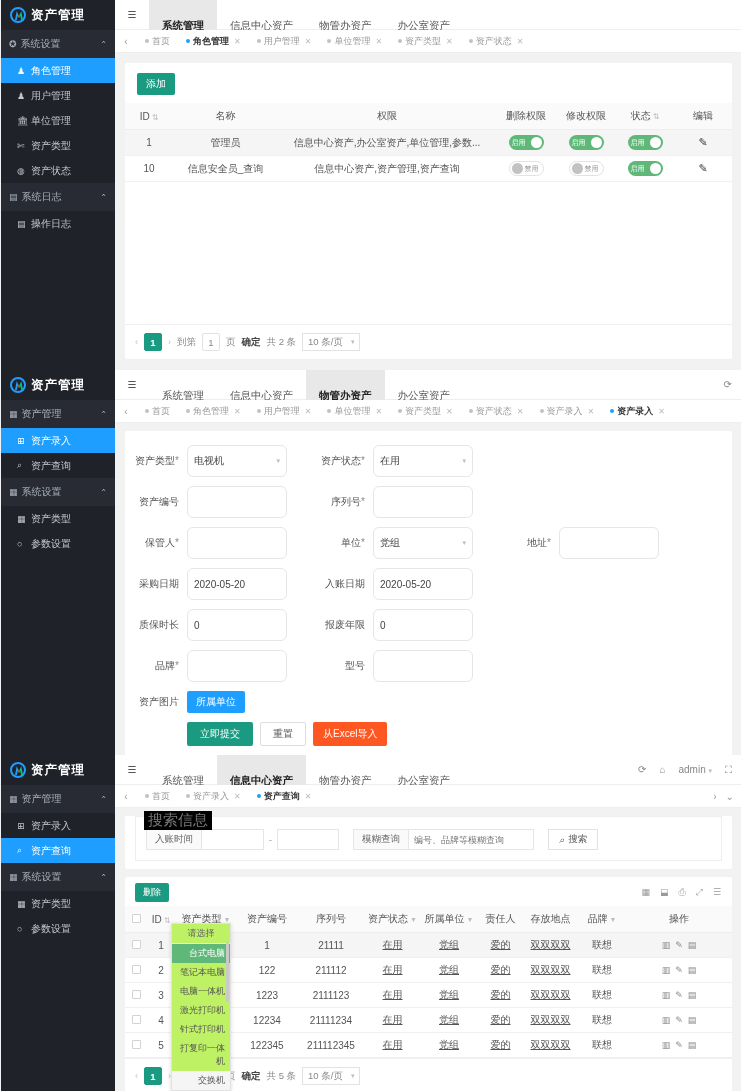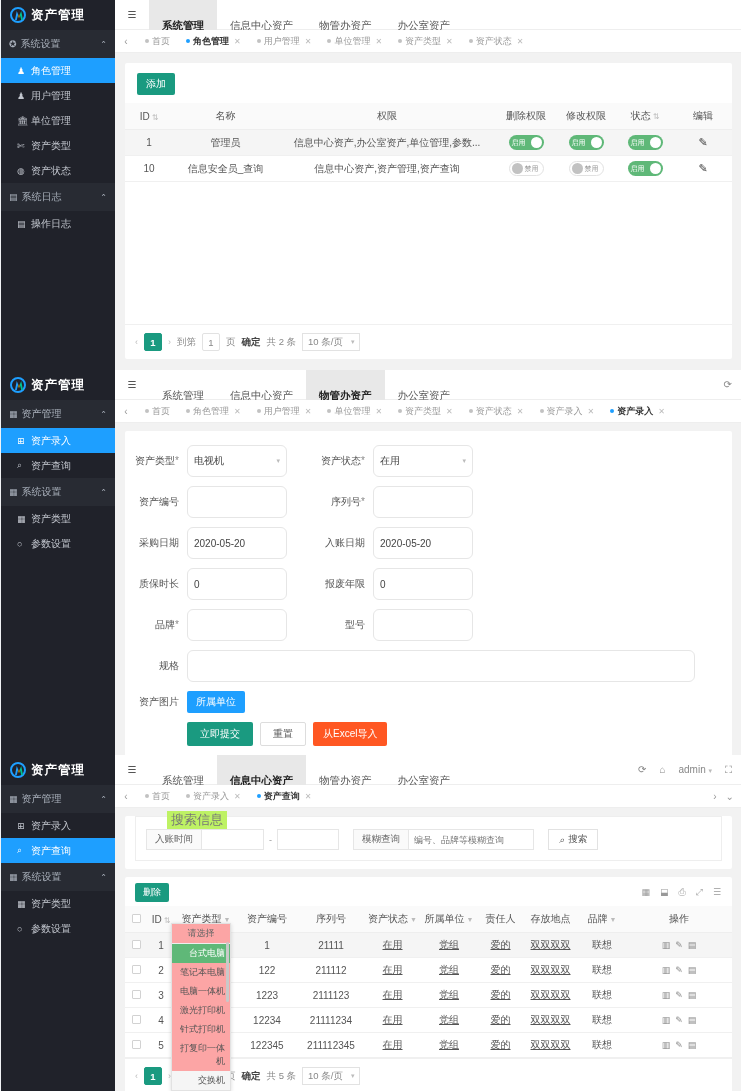--- a/index.html
+++ b/index.html
@@ -92,39 +92,39 @@
   .w-half { width:100px; }
   .w-wide { width:508px; }
   .w-addr { width:100px; }
   .fctl.sel { justify-content:space-between; }
   .fctl.sel .cv { color:#444; }
   .caret { color:#bbb; font-size:7px; }
   .gap { width:24px; }
 
   
   .fieldset { border:1px solid #eee; margin:8px 10px 0 10px; padding:8px 10px 10px 10px; position:relative; }
-  .legend { position:absolute; top:-6px; left:8px; background:#bef264; padding:0 4px; font-size:13px; color:#777;margin-left:23px; }
+  .legend { position:absolute; top:-6px; left:8px; background:#000000; padding:0 4px; font-size:15px; color:#777; }
   .srow { display:flex; align-items:center; gap:0; margin-top:4px; }
   .addon { height:21px; border:1px solid #e6e6e6; background:#fafafa; display:flex; align-items:center;
            padding:0 8px; font-size:9.5px; color:#666; }
   .sinput { height:21px; border:1px solid #e6e6e6; border-left:none; background:#fff; width:62px; }
   .sinput.wide { width:125px; }
   .tilde { padding:0 5px; color:#999; font-size:9px; }
   .searchbtn { margin-left:14px; height:21px; border:1px solid #e2e2e2; background:#fff; display:flex; align-items:center;
                gap:4px; padding:0 10px; font-size:9.5px; color:#555; }
 
   .toolrow { display:flex; align-items:center; padding:6px 10px 4px 10px; }
   .toolicons { margin-left:auto; display:flex; gap:8px; color:#999; font-size:9px; }
   .toolicons span { border:1px solid transparent; }
 
   .chk { width:9px; height:9px; border:1px solid #d2d2d2; background:#fff; display:inline-block; border-radius:1px; }
   .filt { color:#bbb; font-size:7px; margin-left:2px; }
   .uline { text-decoration:underline; }
   .acts { display:flex; gap:5px; justify-content:center; color:#888; font-size:9px; }
-  .dd { position:absolute; left:-4px; top:-10px; width:60px; background:#fca5a5; border:1px solid #e2e2e2;
+  .dd { position:absolute; left:-4px; top:-10px; width:60px; background:#bef264; border:1px solid #e2e2e2;
         box-shadow:0 1px 4px rgba(0,0,0,.15); z-index:50; font-size:9px; }
   .dd .ddv { padding:3px 5px; border-bottom:1px solid #eee; color:#666; }
   .dd .ddi { padding:3px 5px; color:#555; text-align:right; }
   .dd .ddi.sel { background:#5fb878; color:#fff; }
   .dd .ddi.last { background:#f5f5f5; }
   .ddscroll { position:absolute; right:1px; top:18px; width:3px; height:60px; background:#c9c9c9; border-radius:2px; }
 </style>
 </head>
 <body>
 
@@ -373,20 +373,33 @@
         </div>
 
         <div class="frow">
           <span class="flabel">资产编号</span>
           <span class="fctl w-half"></span>
           <span class="gap"></span>
           <span class="flabel req">序列号</span>
           <span class="fctl w-half"></span>
         </div>
 
+        <div class="frow">
+          <span class="flabel req">保管人</span>
+          <span class="fctl w-half"></span>
+          <span class="gap"></span>
+          <span class="flabel req">单位</span>
+          <span class="fctl sel w-half">
+              <span class="cv">党组</span>
+              <i class="caret">▾</i>
+            </span>
+          <span class="gap"></span>
+          <span class="flabel req">地址</span>
+          <span class="fctl w-addr"></span>
+        </div>
 
         <div class="frow">
           <span class="flabel">采购日期</span>
           <span class="fctl w-half">2020-05-20</span>
           <span class="gap"></span>
           <span class="flabel">入账日期</span>
           <span class="fctl w-half">2020-05-20</span>
         </div>
 
         <div class="frow">
@@ -398,24 +411,20 @@
         </div>
 
         <div class="frow">
           <span class="flabel req">品牌</span>
           <span class="fctl w-half"></span>
           <span class="gap"></span>
           <span class="flabel">型号</span>
           <span class="fctl w-half"></span>
         </div>
 
-        <div class="frow">
-          <span class="flabel">规格</span>
-          <span class="fctl w-wide"></span>
-        </div>
 
 
 
         <div class="frow">
           <span class="flabel">资产图片</span>
           <button class="btn btn-blue">所属单位</button>
         </div>
 
         <div class="frow">
           <span class="flabel"></span>

